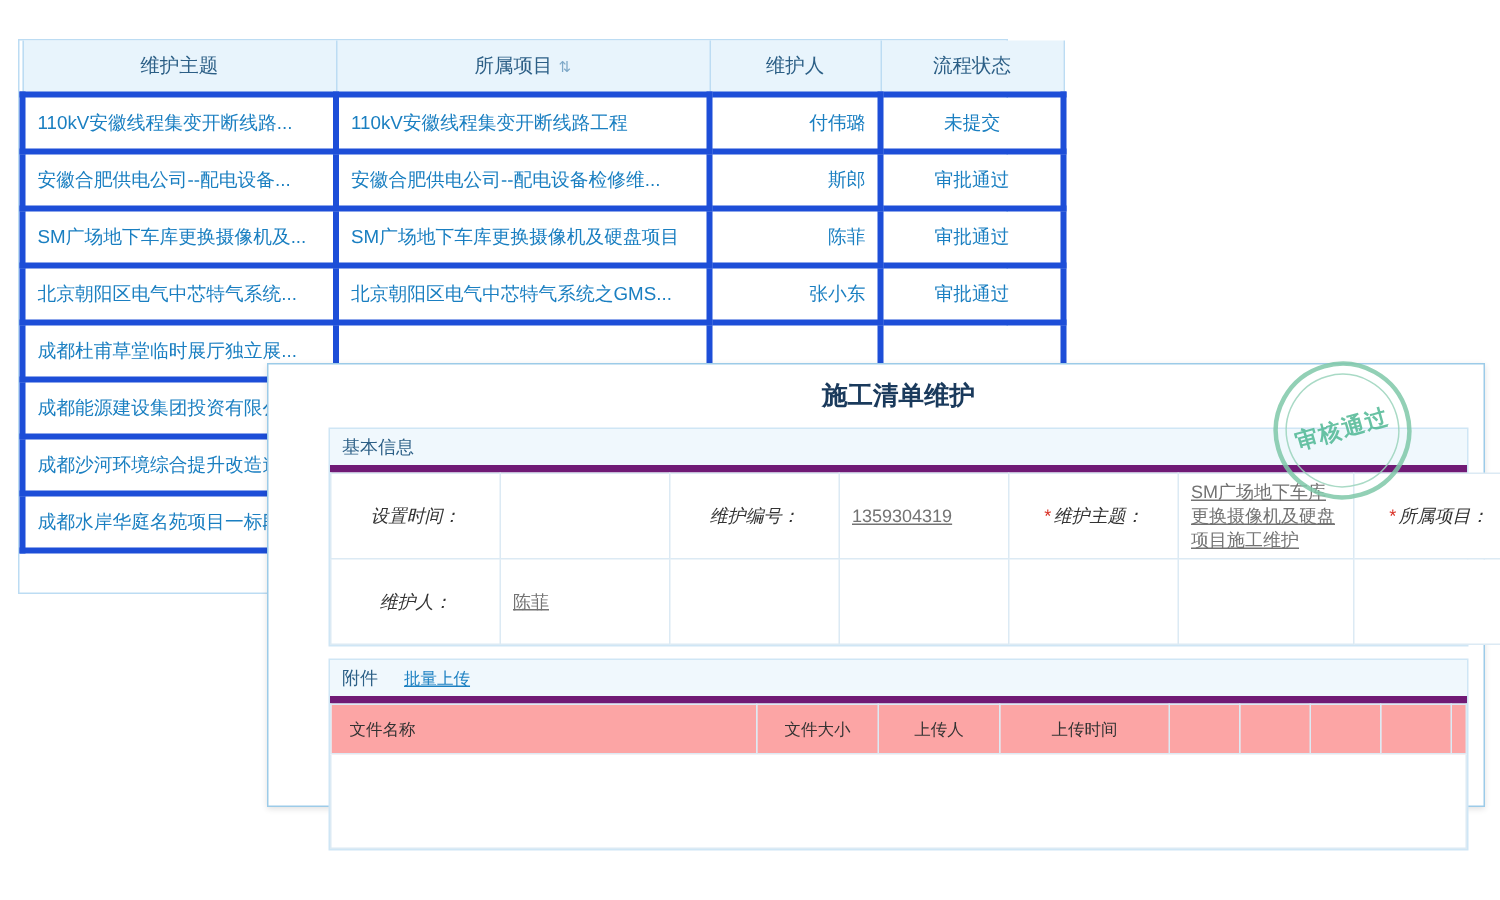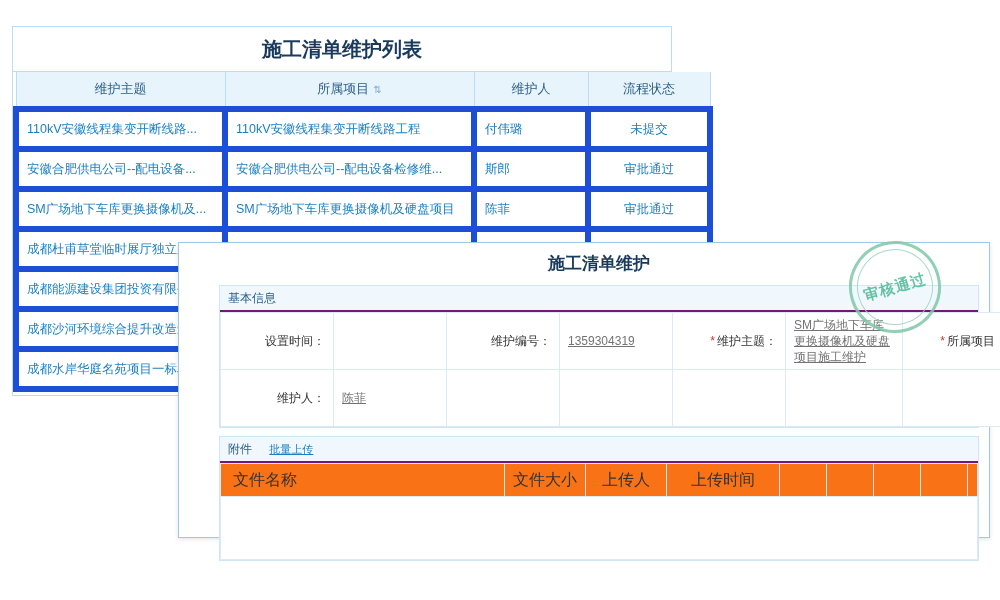--- a/index.html
+++ b/index.html
@@ -54,33 +54,33 @@
     font-weight: normal;
     height: 34px;
     border: 1px solid #bcdcf3;
     border-top: none;
     text-align: center;
     padding: 0 4px;
   }
 
   table.list-table td {
     height: 34px;
-    border: 6px solid #1d4ed8;
+    border: 4px solid #1d4ed8;
     font-size: 12.5px;
     padding: 0 8px;
     color: #1a7fc1;
     white-space: nowrap;
     overflow: hidden;
     text-overflow: ellipsis;
     background: #ffffff;
   }
 
   td.col-theme { color: #1a7fc1; }
   td.col-project { color: #1a7fc1; }
-  td.col-person { color: #1a7fc1; text-align: left; }
+  td.col-person { color: #1a7fc1; text-align: right; }
   td.col-status { text-align: center; font-weight: normal; }
 
   .status-untouched { color: #c0392b; }
   .status-approved { color: #0f7a3d; }
 
   .sort-icon {
     display: inline-block;
     margin-left: 4px;
     color: #7fa9c8;
     font-size: 10px;
@@ -146,21 +146,21 @@
   .section {
     margin: 0 10px 8px 10px;
     border: 1px solid #cfe6f5;
     box-sizing: border-box;
   }
 
   .section-header {
     height: 24px;
     line-height: 24px;
     background: #f0f8fd;
-    border-bottom: 2px solid #701a75;
+    border-bottom: 5px solid #701a75;
     font-size: 12px;
     color: #2c5f86;
     padding: 0 8px;
   }
 
   .section-header .upload-link {
     color: #1a7fc1;
     margin-left: 14px;
     text-decoration: underline;
     cursor: pointer;
@@ -177,24 +177,25 @@
     border: 1px solid #dceaf4;
     font-size: 12px;
     color: #333333;
     padding: 4px 8px;
     height: 48px;
     vertical-align: middle;
     background: #ffffff;
   }
 
   td.label-cell {
-    text-align: right;
+    text-align: center;
     color: #444444;
     background: #ffffff;
     width: 96px;
+    font-style: italic;
   }
 
   .req-star {
     color: #d93025;
     margin-right: 2px;
   }
 
   .value-link {
     color: #1a6fb5;
     text-decoration: underline;
@@ -212,44 +213,43 @@
 
   
   table.attach-table {
     width: 100%;
     border-collapse: collapse;
     table-layout: fixed;
   }
   table.attach-table th {
     height: 30px;
     border: 1px solid #dceaf4;
-    font-size: 16px;
+    font-size: 11px;
     font-weight: normal;
     color: #333333;
     text-align: center;
-    background: #f97316;
+    background: #fca5a5;
   }
   table.attach-table th.name-col {
     text-align: left;
     padding-left: 12px;
   }
   .attach-body {
     height: 62px;
     border: 1px solid #dceaf4;
     border-top: none;
     background: #ffffff;
   }
 </style>
 </head>
 <body>
 
 <div id="root">
 
   <div class="list-window">
-    <div class="list-title">施工清单维护列表</div>
 
     <table class="list-table">
       <thead>
         <tr>
           <th style="width:200px;">维护主题</th>
           <th style="width:240px;">
             <span>所属项目</span><span class="sort-icon">⇅</span>
           </th>
           <th style="width:105px;">维护人</th>
           <th style="width:113px;">流程状态</th>
@@ -265,20 +265,26 @@
         <tr>
           <td class="col-theme">安徽合肥供电公司--配电设备...</td>
           <td class="col-project">安徽合肥供电公司--配电设备检修维...</td>
           <td class="col-person">斯郎</td>
           <td class="col-status status-approved">审批通过</td>
         </tr>
         <tr>
           <td class="col-theme">SM广场地下车库更换摄像机及...</td>
           <td class="col-project">SM广场地下车库更换摄像机及硬盘项目</td>
           <td class="col-person">陈菲</td>
+          <td class="col-status status-approved">审批通过</td>
+        </tr>
+        <tr>
+          <td class="col-theme">北京朝阳区电气中芯特气系统...</td>
+          <td class="col-project">北京朝阳区电气中芯特气系统之GMS...</td>
+          <td class="col-person">张小东</td>
           <td class="col-status status-approved">审批通过</td>
         </tr>
         <tr>
           <td class="col-theme">成都杜甫草堂临时展厅独立展...</td>
           <td class="col-project"></td>
           <td class="col-person"></td>
           <td class="col-status"></td>
         </tr>
         <tr>
           <td class="col-theme">成都能源建设集团投资有限公...</td>

